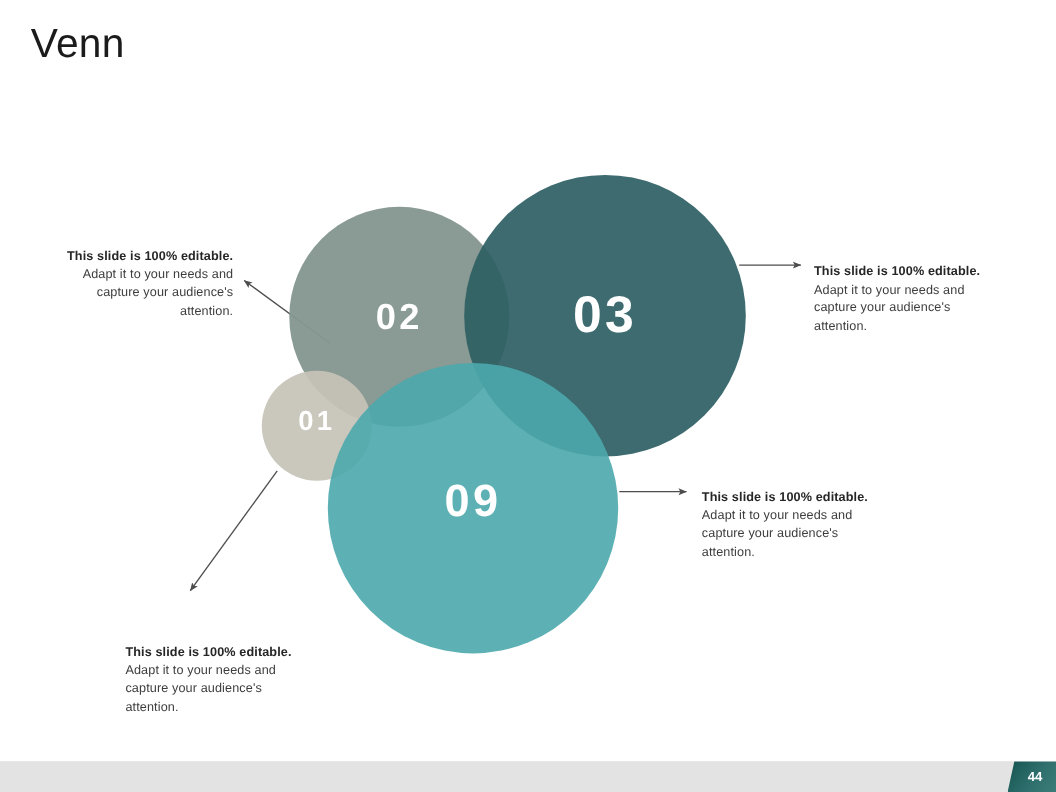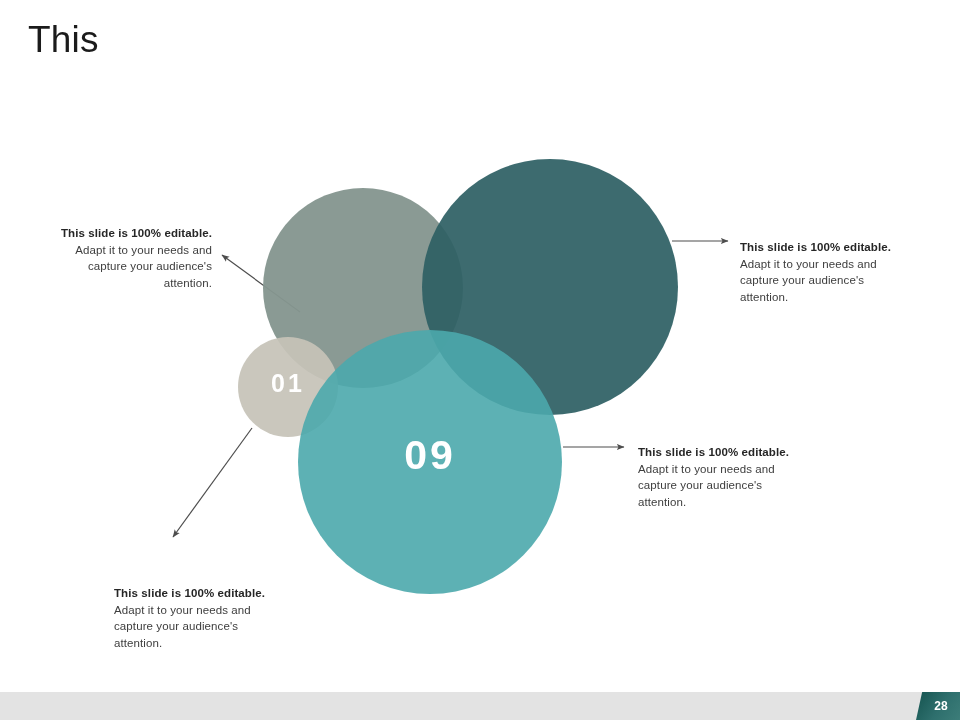--- a/index.html
+++ b/index.html
@@ -160,21 +160,21 @@
     font-weight: bold;
     padding-left: 6px;
     box-sizing: border-box;
   }
 </style>
 </head>
 <body>
 
 <div class="slide">
 
-  <div class="slide-title">This</div>
+  <div class="slide-title">Venn</div>
 
   <div class="venn-stage">
 
     <svg class="venn-svg" width="960" height="700" viewBox="0 0 960 700">
 
       <defs>
         <marker id="arrowhead" markerWidth="7" markerHeight="7" refX="6" refY="3" orient="auto" markerUnits="strokeWidth">
           <path d="M0,0.4 L6.4,3 L0,5.6 L1.4,3 Z" fill="#4d4d4d"></path>
         </marker>
       </defs>
@@ -188,20 +188,22 @@
 
       <g>
         <circle cx="363" cy="288" r="100" fill="#859690" fill-opacity="0.96"></circle>
         <circle cx="550" cy="287" r="128" fill="#2e6064" fill-opacity="0.93"></circle>
         <circle cx="288" cy="387" r="50" fill="#c6c3b8" fill-opacity="0.93"></circle>
         <circle cx="430" cy="462" r="132" fill="#4ba8ac" fill-opacity="0.9"></circle>
       </g>
     </svg>
 
     <div class="circle-label label-01">01</div>
+    <div class="circle-label label-02">02</div>
+    <div class="circle-label label-03">03</div>
     <div class="circle-label label-04">09</div>
   </div>
 
   <div class="caption cap-1">
     <b>This slide is 100% editable.</b><span> Adapt it to your needs and capture your audience's attention.</span>
   </div>
 
   <div class="caption cap-2">
     <b>This slide is 100% editable.</b><span> Adapt it to your needs and capture your audience's attention.</span>
   </div>
@@ -209,16 +211,16 @@
   <div class="caption cap-3">
     <b>This slide is 100% editable.</b><span> Adapt it to your needs and capture your audience's attention.</span>
   </div>
 
   <div class="caption cap-4">
     <b>This slide is 100% editable.</b><span> Adapt it to your needs and capture your audience's attention.</span>
   </div>
 
   <div class="footer-bar"></div>
   <div class="footer-badge">
-    <div class="footer-badge-num">28</div>
+    <div class="footer-badge-num">44</div>
   </div>
 
 </div>
 
 </body></html>

